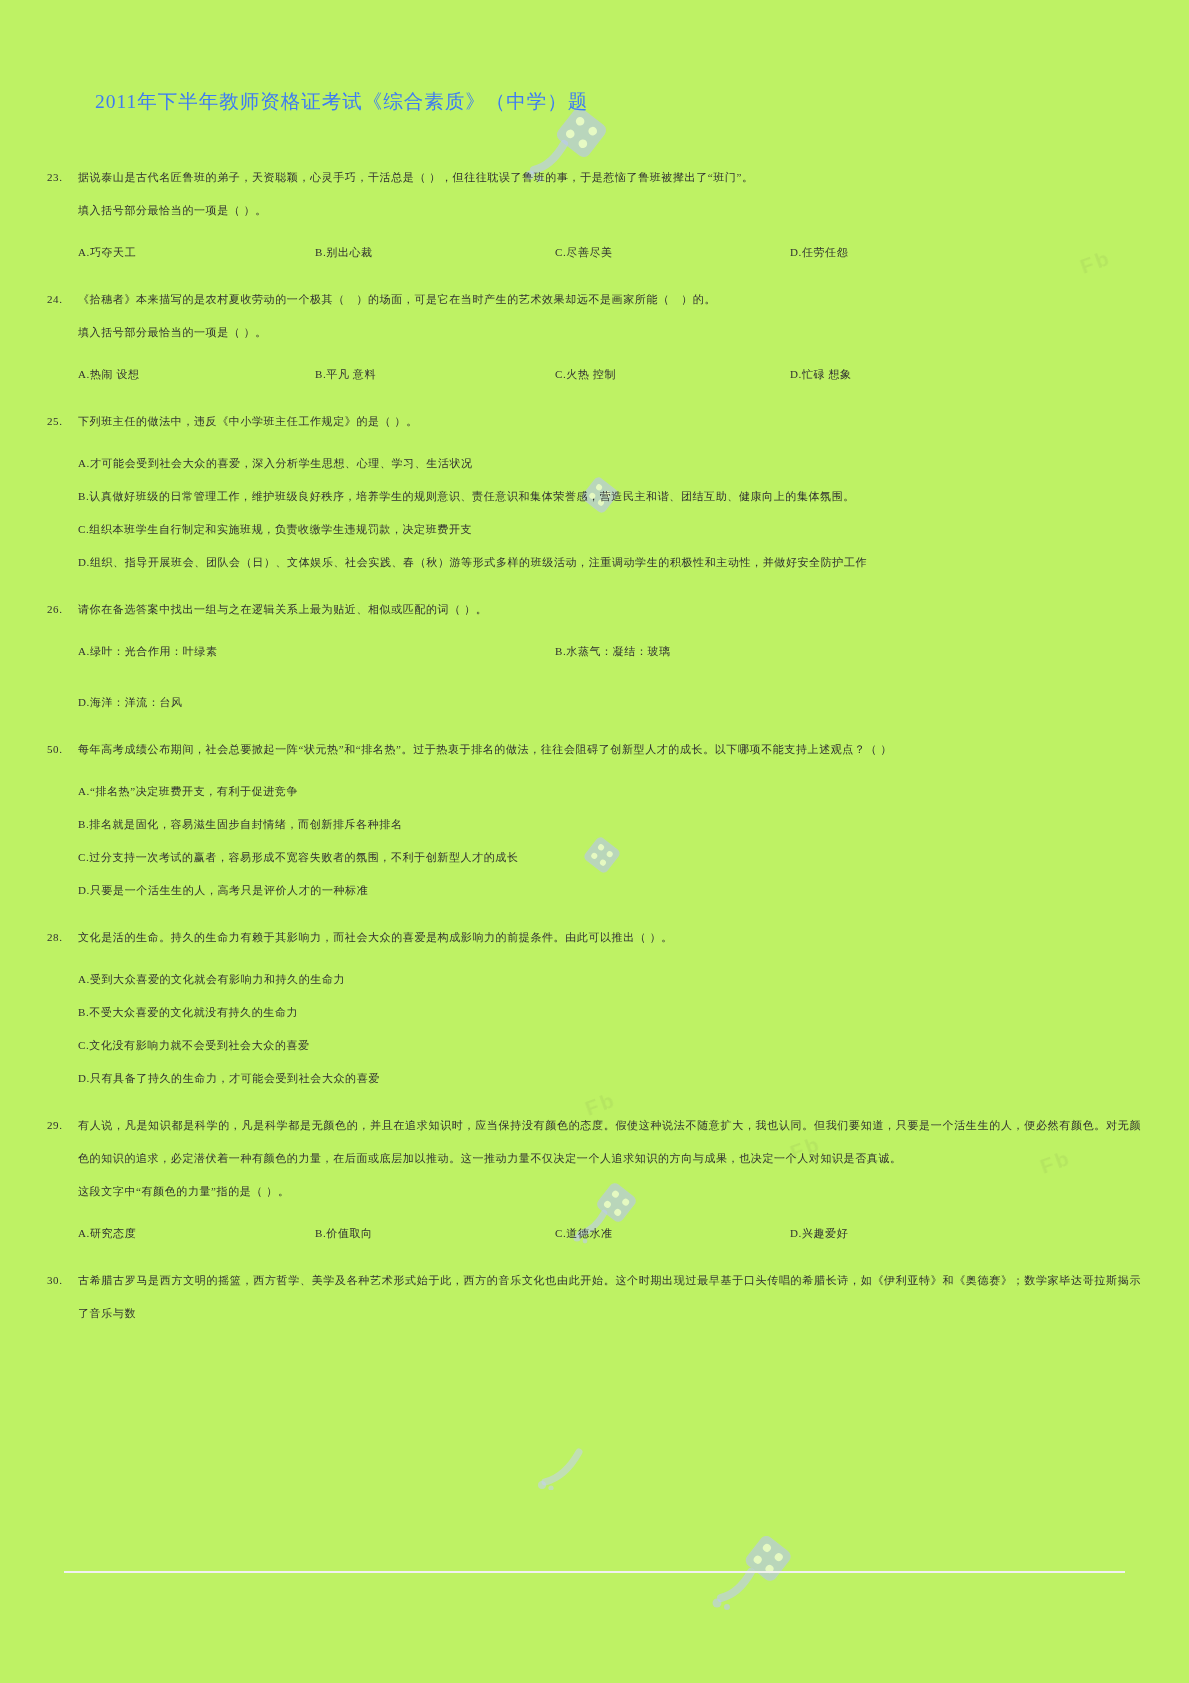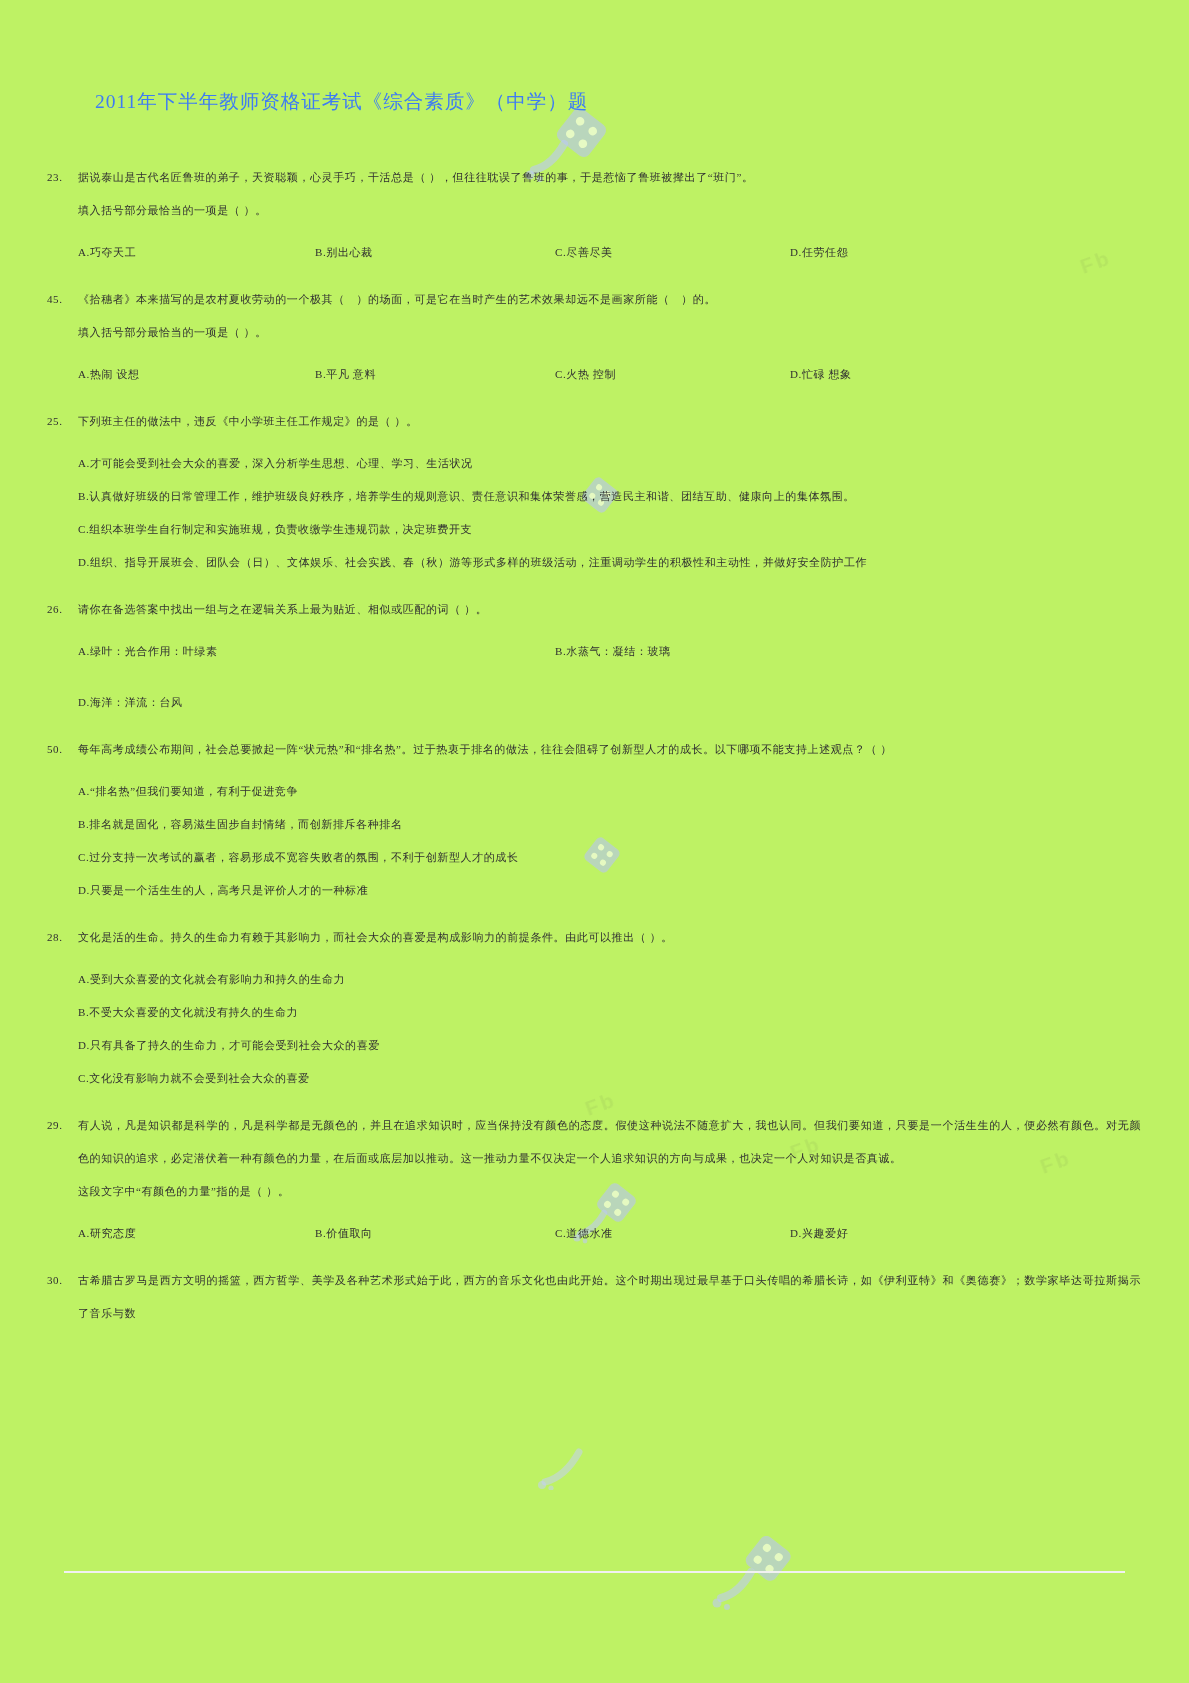--- a/index.html
+++ b/index.html
@@ -170,21 +170,21 @@
         <div class="stem">据说泰山是古代名匠鲁班的弟子，天资聪颖，心灵手巧，干活总是（ ），但往往耽误了鲁班的事，于是惹恼了鲁班被撵出了“班门”。</div>
         <div class="prompt">填入括号部分最恰当的一项是（ ）。</div>
         <div class="options row4">
           <div class="option"><span class="opt-label">A.</span><span>巧夺天工</span></div>
           <div class="option"><span class="opt-label">B.</span><span>别出心裁</span></div>
           <div class="option"><span class="opt-label">C.</span><span>尽善尽美</span></div>
           <div class="option"><span class="opt-label">D.</span><span>任劳任怨</span></div>
         </div>
       </div>
       <div class="question">
-        <span class="qnum">45.</span>
+        <span class="qnum">24.</span>
         <div class="stem">《拾穗者》本来描写的是农村夏收劳动的一个极其（　）的场面，可是它在当时产生的艺术效果却远不是画家所能（　）的。</div>
         <div class="prompt">填入括号部分最恰当的一项是（ ）。</div>
         <div class="options row4">
           <div class="option"><span class="opt-label">A.</span><span>热闹 设想</span></div>
           <div class="option"><span class="opt-label">B.</span><span>平凡 意料</span></div>
           <div class="option"><span class="opt-label">C.</span><span>火热 控制</span></div>
           <div class="option"><span class="opt-label">D.</span><span>忙碌 想象</span></div>
         </div>
       </div>
       <div class="question">
@@ -203,34 +203,34 @@
         <div class="options grid2">
           <div class="option"><span class="opt-label">A.</span><span>绿叶：光合作用：叶绿素</span></div>
           <div class="option"><span class="opt-label">B.</span><span>水蒸气：凝结：玻璃</span></div>
           <div class="option"><span class="opt-label">D.</span><span>海洋：洋流：台风</span></div>
         </div>
       </div>
       <div class="question">
         <span class="qnum">50.</span>
         <div class="stem">每年高考成绩公布期间，社会总要掀起一阵“状元热”和“排名热”。过于热衷于排名的做法，往往会阻碍了创新型人才的成长。以下哪项不能支持上述观点？（ ）</div>
         <div class="options list">
-          <div class="option"><span class="opt-label">A.</span><span>“排名热”但我们要知道，有利于促进竞争</span></div>
+          <div class="option"><span class="opt-label">A.</span><span>“排名热”决定班费开支，有利于促进竞争</span></div>
           <div class="option"><span class="opt-label">B.</span><span>排名就是固化，容易滋生固步自封情绪，而创新排斥各种排名</span></div>
           <div class="option"><span class="opt-label">C.</span><span>过分支持一次考试的赢者，容易形成不宽容失败者的氛围，不利于创新型人才的成长</span></div>
           <div class="option"><span class="opt-label">D.</span><span>只要是一个活生生的人，高考只是评价人才的一种标准</span></div>
         </div>
       </div>
       <div class="question">
         <span class="qnum">28.</span>
         <div class="stem">文化是活的生命。持久的生命力有赖于其影响力，而社会大众的喜爱是构成影响力的前提条件。由此可以推出（ ）。</div>
         <div class="options list">
           <div class="option"><span class="opt-label">A.</span><span>受到大众喜爱的文化就会有影响力和持久的生命力</span></div>
           <div class="option"><span class="opt-label">B.</span><span>不受大众喜爱的文化就没有持久的生命力</span></div>
+          <div class="option"><span class="opt-label">C.</span><span>文化没有影响力就不会受到社会大众的喜爱</span></div>
           <div class="option"><span class="opt-label">D.</span><span>只有具备了持久的生命力，才可能会受到社会大众的喜爱</span></div>
-          <div class="option"><span class="opt-label">C.</span><span>文化没有影响力就不会受到社会大众的喜爱</span></div>
         </div>
       </div>
       <div class="question">
         <span class="qnum">29.</span>
         <div class="stem">有人说，凡是知识都是科学的，凡是科学都是无颜色的，并且在追求知识时，应当保持没有颜色的态度。假使这种说法不随意扩大，我也认同。但我们要知道，只要是一个活生生的人，便必然有颜色。对无颜色的知识的追求，必定潜伏着一种有颜色的力量，在后面或底层加以推动。这一推动力量不仅决定一个人追求知识的方向与成果，也决定一个人对知识是否真诚。</div>
         <div class="prompt">这段文字中“有颜色的力量”指的是（ ）。</div>
         <div class="options row4">
           <div class="option"><span class="opt-label">A.</span><span>研究态度</span></div>
           <div class="option"><span class="opt-label">B.</span><span>价值取向</span></div>
           <div class="option"><span class="opt-label">C.</span><span>道德水准</span></div>

